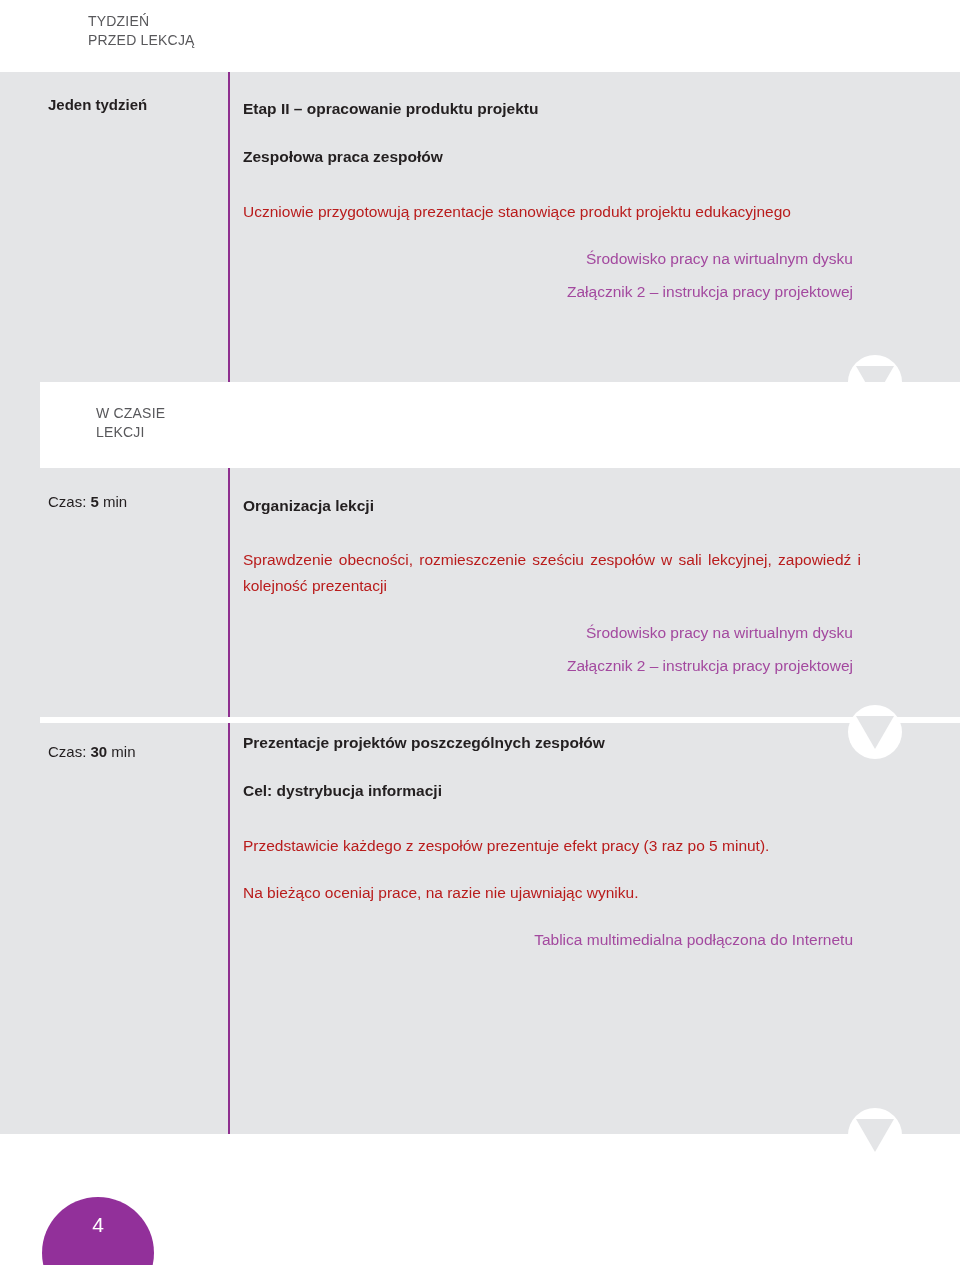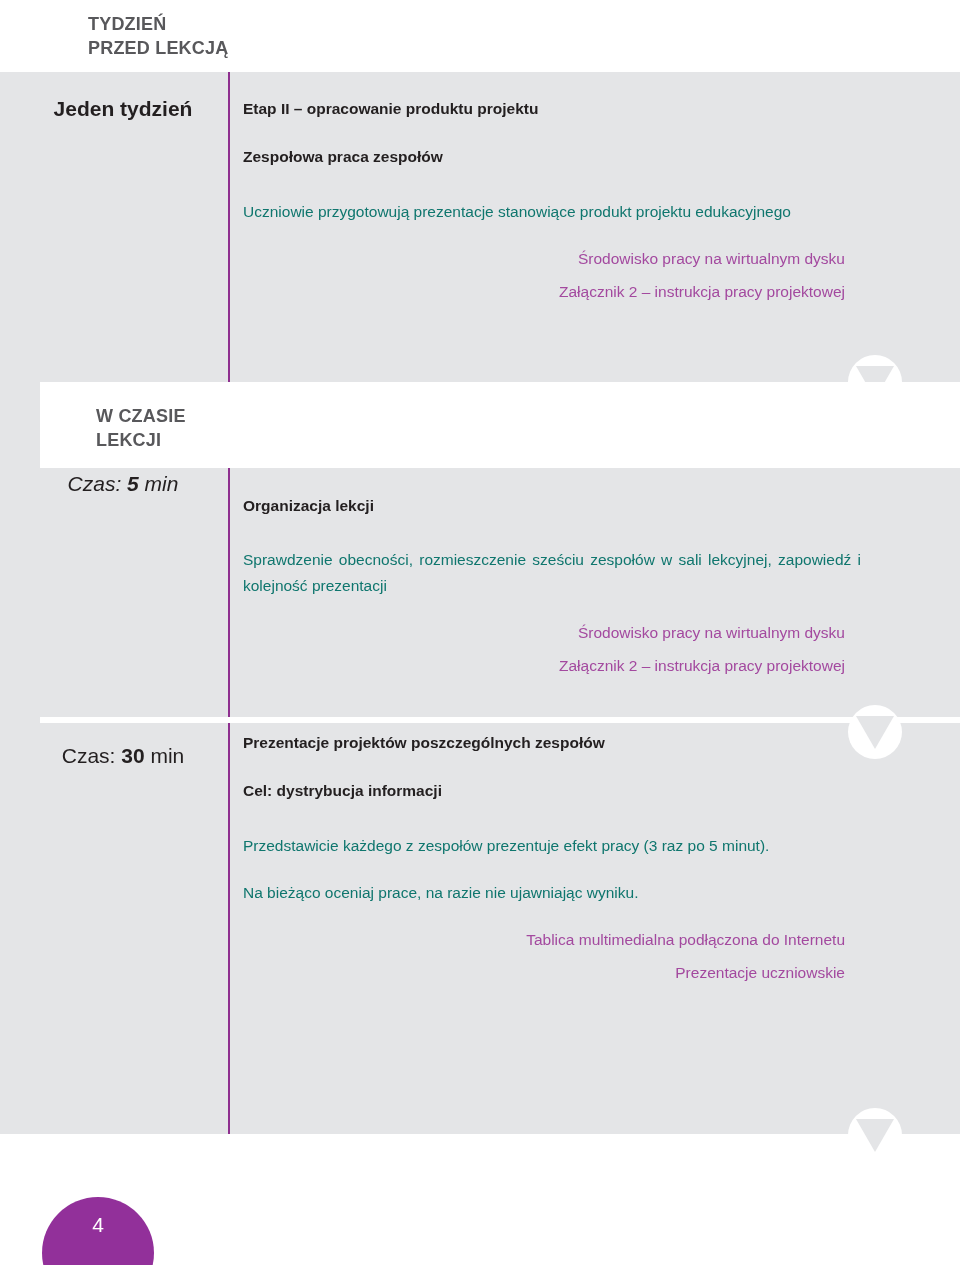--- a/index.html
+++ b/index.html
@@ -53,22 +53,22 @@
     height: 72px;
   }
   .phase-banner-2 {
     left: 40px;
     top: 382px;
     width: 920px;
     height: 86px;
   }
   .phase-label {
     position: absolute;
-    font-size: 18px;
-    font-weight: bold;
+    font-size: 14px;
+    font-weight: normal;
     color: #58585b;
     letter-spacing: 0.2px;
     line-height: 1.35;
     text-transform: uppercase;
     white-space: pre-line;
   }
   .phase-label-1 { left: 88px; top: 12px; }
   .phase-label-2 { left: 88px; top: 404px; margin-left: 8px; }
 
   
@@ -78,22 +78,22 @@
     width: 920px;
     height: 6px;
     background: #ffffff;
   }
   .rule-mid { top: 717px; }
 
   
   .row-time {
     position: absolute;
     width: 150px;
-    text-align: center;
-    font-size: 21px;
+    text-align: left;
+    font-size: 15px;
     color: #231f20;
     line-height: 1.4;
   }
   .row-time b { font-weight: bold; }
 
   .row-body {
     position: absolute;
     left: 243px;
     width: 618px;
   }
@@ -102,32 +102,32 @@
     font-size: 15.5px;
     font-weight: bold;
     color: #231f20;
     line-height: 1.45;
     margin: 4px 0 26px 0;
   }
   .hd.tight { margin-bottom: 30px; }
 
   .para {
     font-size: 15.5px;
-    color: #0f766e;
+    color: #b91c1c;
     line-height: 1.62;
     margin: 0 0 22px 0;
   }
   .para.justify { text-align: justify; }
 
   .res {
     font-size: 15.5px;
     color: #a3499f;
     line-height: 1.62;
     text-align: right;
-    margin: 0 16px 8px 0;
+    margin: 0 8px 8px 0;
   }
 
   
   .marker {
     position: absolute;
     width: 54px;
     height: 54px;
   }
   .marker .disc {
     position: absolute;
@@ -197,21 +197,21 @@
 
   <div class="marker marker-1">
     <div class="disc"></div>
     <div class="tri"></div>
   </div>
 
   <div class="phase-banner phase-banner-2"></div>
   <div class="phase-label phase-label-2">W CZASIE
 LEKCJI</div>
 
-  <div class="row-time" style="left:48px; top:469px;font-style:italic;">
+  <div class="row-time" style="left:48px; top:491px;">
     <span>Czas: </span><b>5</b><span> min</span>
   </div>
   <div class="row-body" style="top:491px;">
     <p class="hd tight">Organizacja lekcji</p>
     <p class="para justify">Sprawdzenie obecności, rozmieszczenie sześciu zespołów w sali lekcyjnej, zapowiedź i kolejność prezentacji</p>
     <p class="res">Środowisko pracy na wirtualnym dysku</p>
     <p class="res">Załącznik 2 – instrukcja pracy projektowej</p>
   </div>
 
   <div class="rule rule-mid"></div>
@@ -222,21 +222,20 @@
 
   <div class="row-time" style="left:48px; top:741px;">
     <span>Czas: </span><b>30</b><span> min</span>
   </div>
   <div class="row-body" style="top:728px;">
     <p class="hd">Prezentacje projektów poszczególnych zespołów</p>
     <p class="hd tight">Cel: dystrybucja informacji</p>
     <p class="para">Przedstawicie każdego z zespołów prezentuje efekt pracy (3 raz po 5 minut).</p>
     <p class="para">Na bieżąco oceniaj prace, na razie nie ujawniając wyniku.</p>
     <p class="res">Tablica multimedialna podłączona do Internetu</p>
-    <p class="res">Prezentacje uczniowskie</p>
   </div>
 
   <div class="marker marker-3">
     <div class="disc"></div>
     <div class="tri"></div>
   </div>
 
   <div class="page-no">
     <span>4</span>
   </div>

